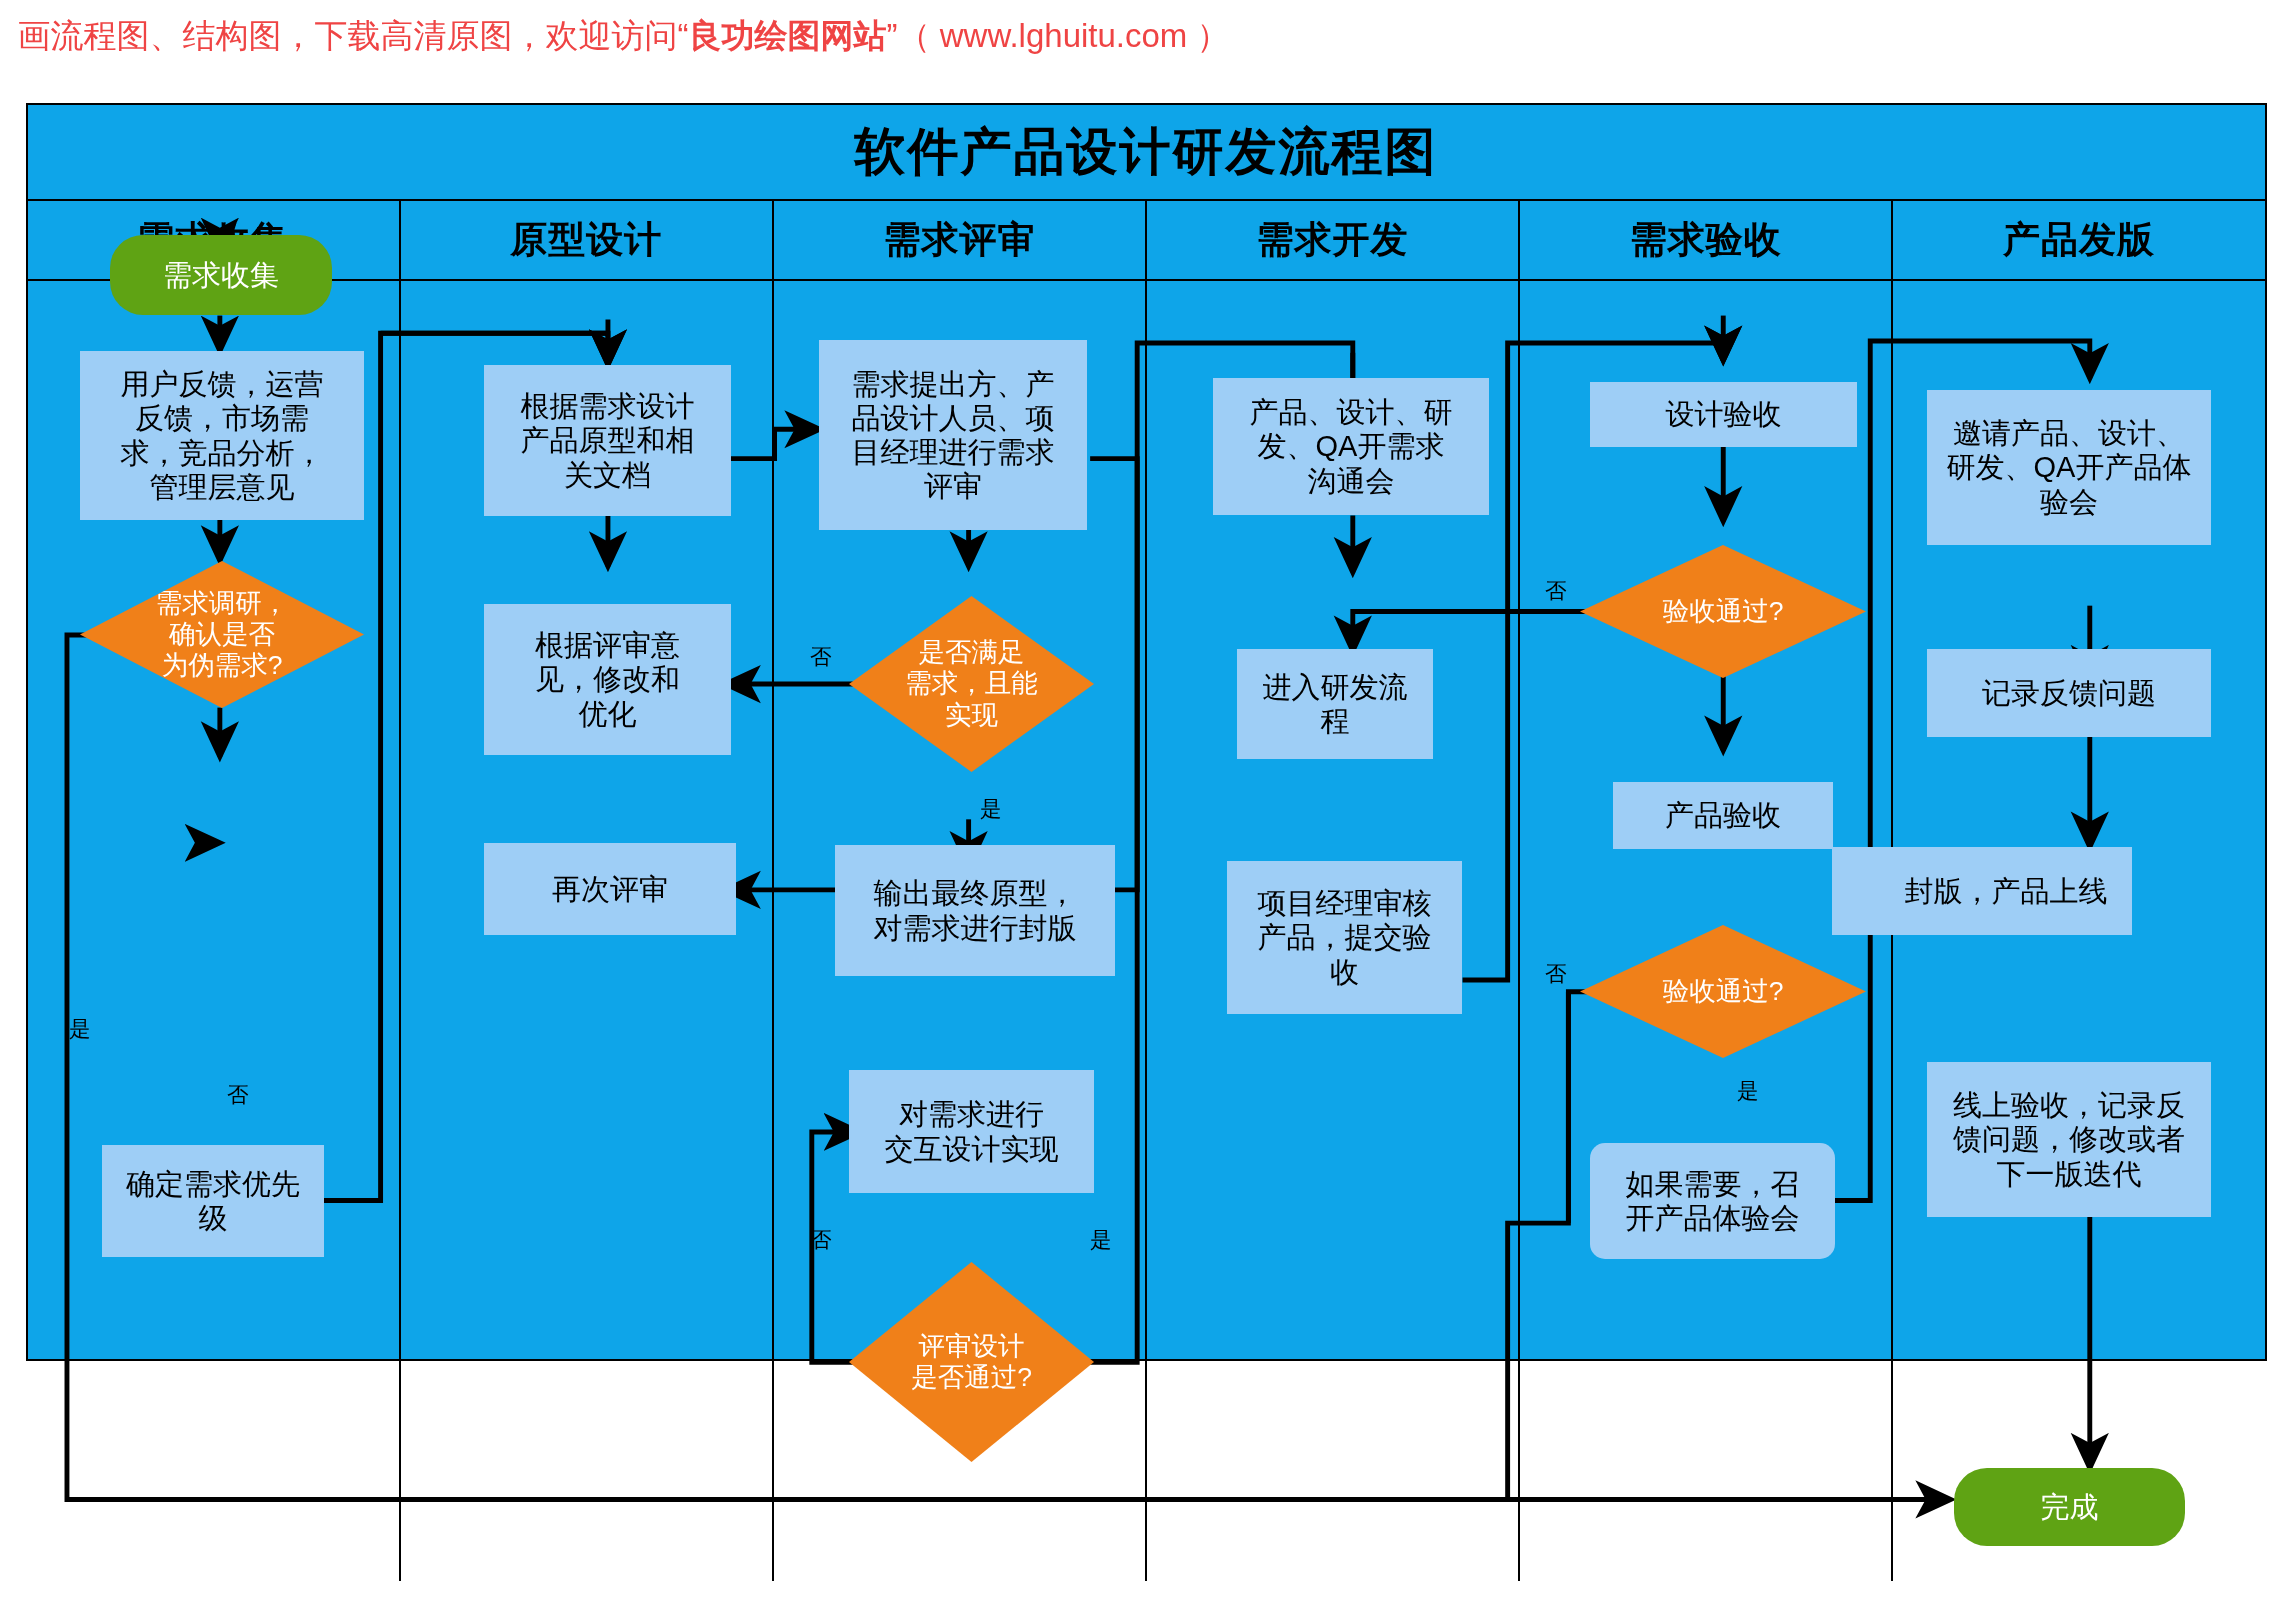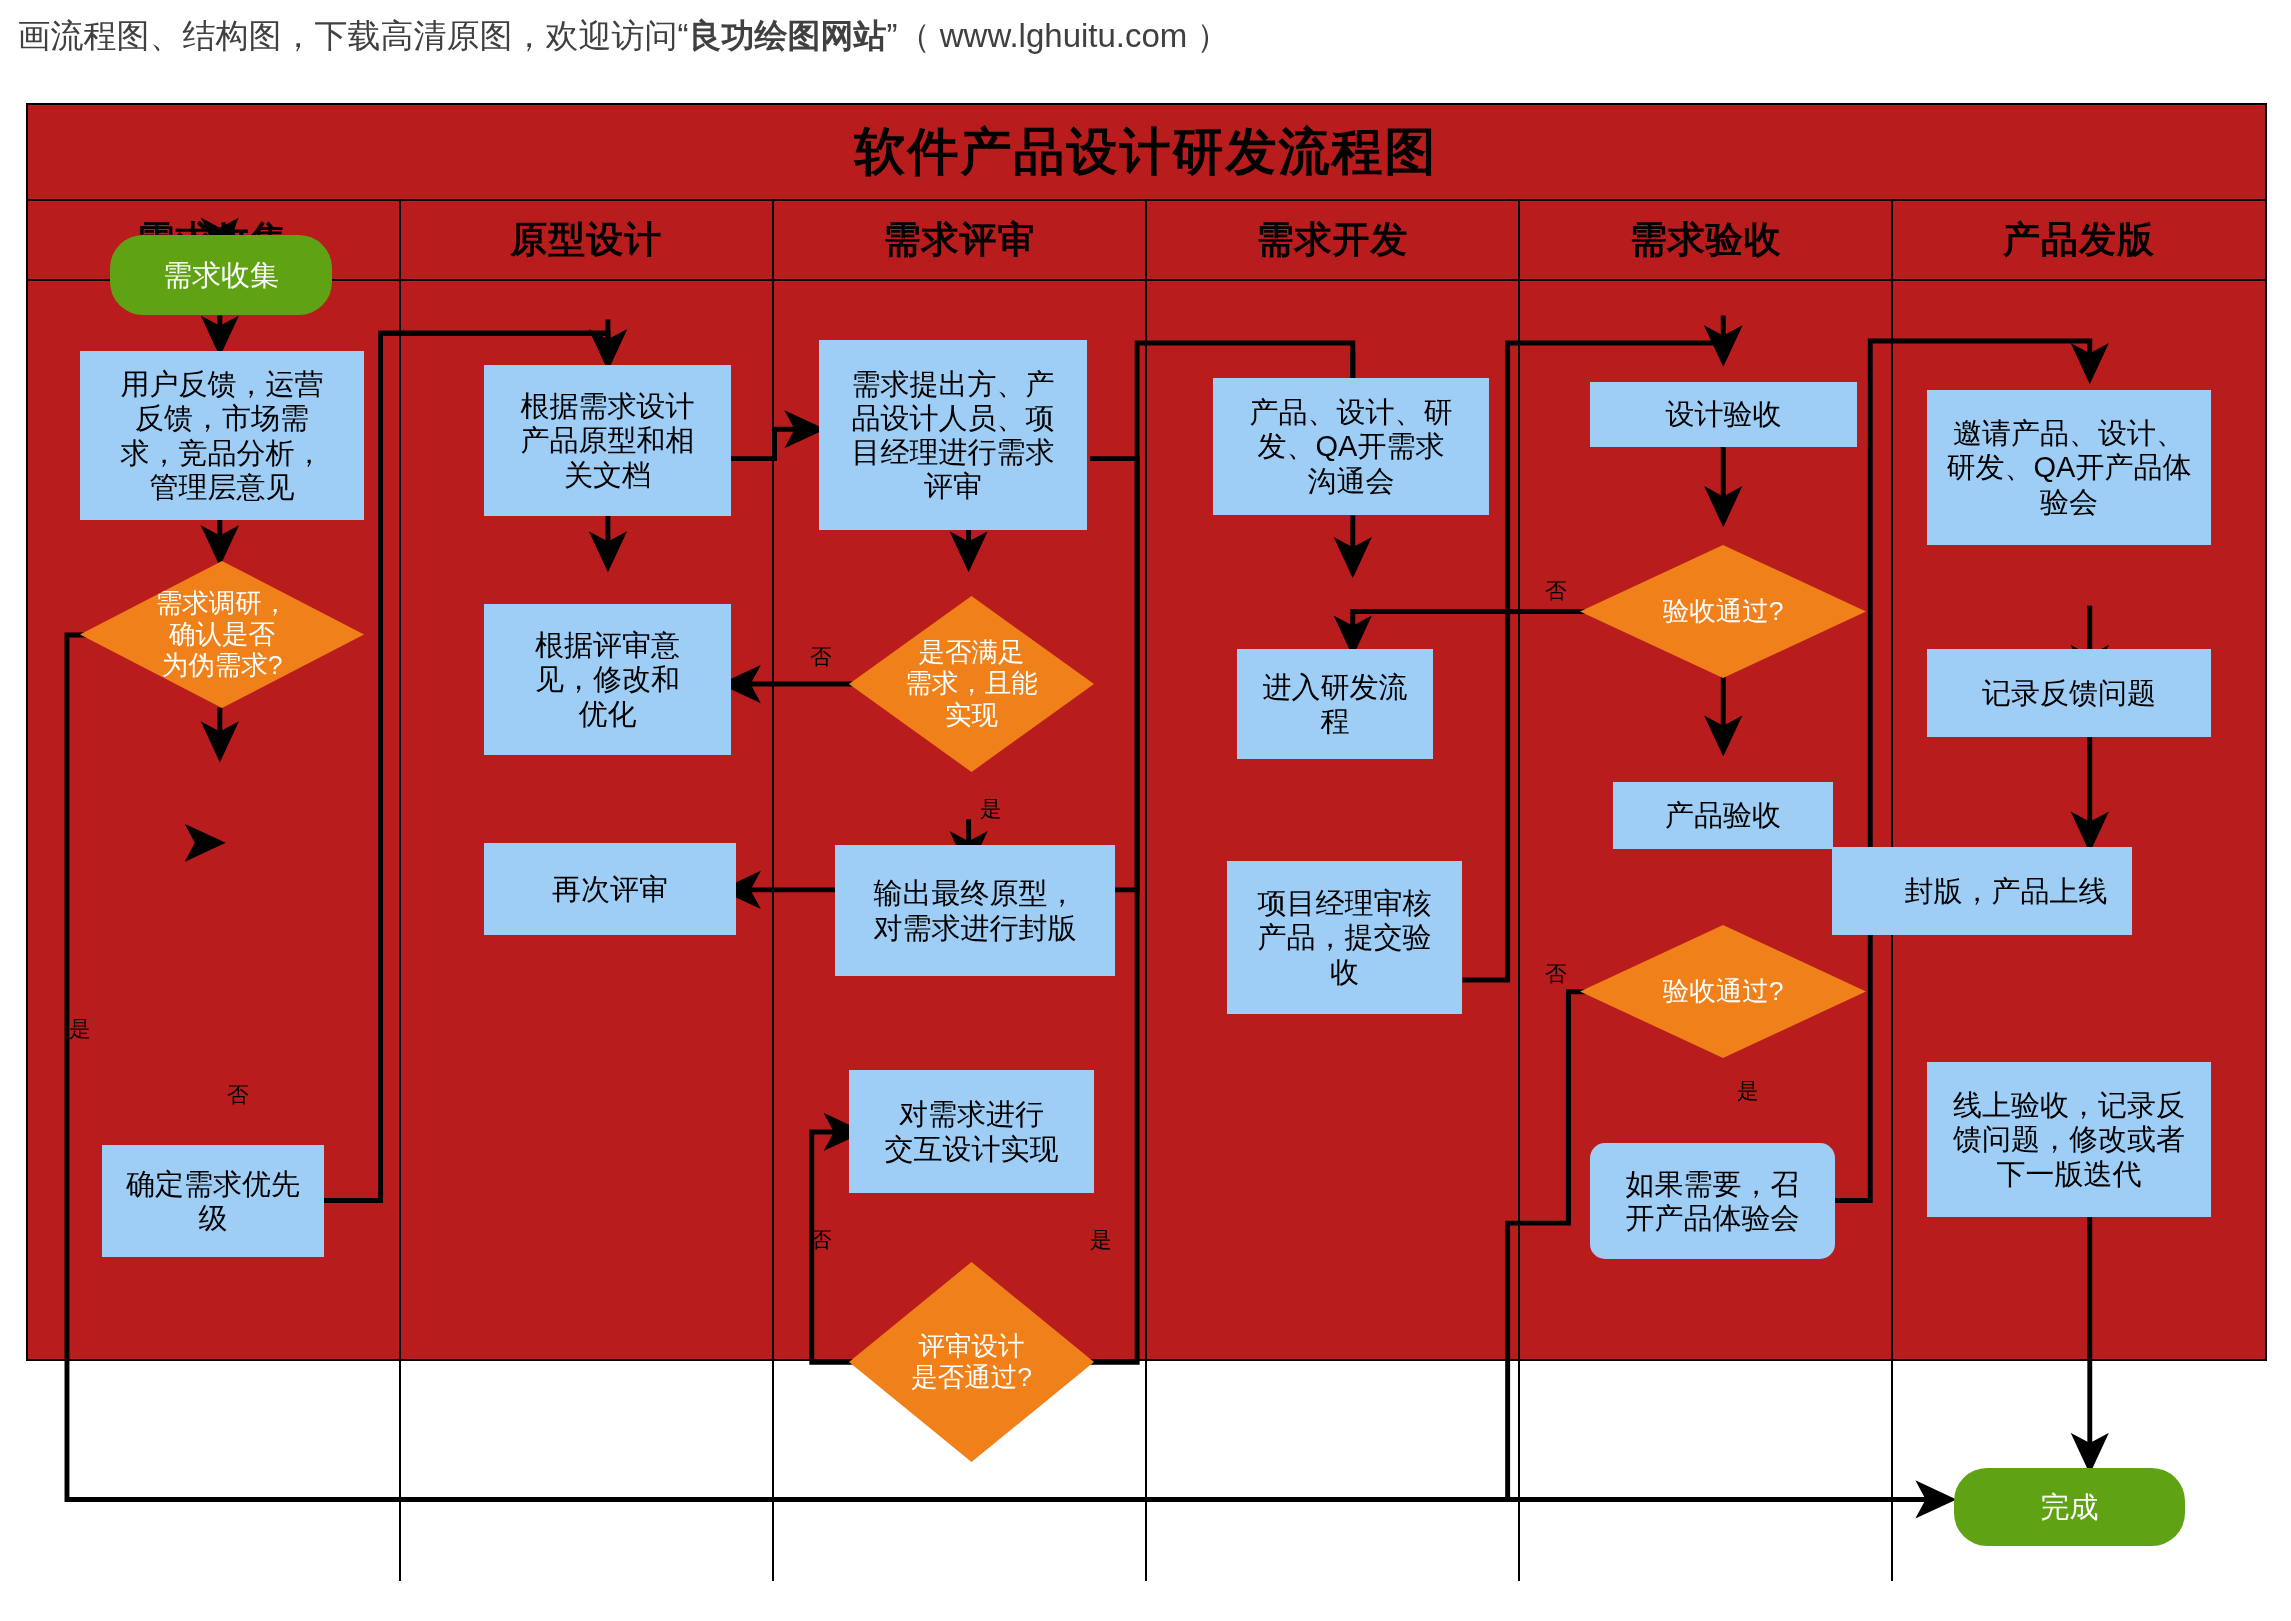--- a/index.html
+++ b/index.html
@@ -1,28 +1,28 @@
 <!DOCTYPE html>
 <html><head>
 <meta charset="utf-8">
 <style>
   html,body{margin:0;padding:0;background:#ffffff;}
   body{width:2292px;height:1621px;font-family:"Liberation Sans","DejaVu Sans",sans-serif;color:#000;}
   #root{position:relative;width:2292px;height:1621px;overflow:hidden;}
 
   .watermark{
     position:absolute;left:17.6px;top:13.7px;
-    font-size:33px;font-weight:400;color:#404040;white-space:nowrap;
+    font-size:33px;font-weight:400;color:#ef4444;white-space:nowrap;
     letter-spacing:0px;
   }
   .watermark b{font-weight:bold;}
 
   .frame{
     position:absolute;left:25.5px;top:103px;width:2241px;height:1258px;
-    border:2.9px solid #000;box-sizing:border-box;background:#b91c1c;
+    border:2.9px solid #000;box-sizing:border-box;background:#0ea5e9;
   }
   .title-row{
     position:absolute;left:0;top:0;width:100%;height:96px;
     border-bottom:2.9px solid #000;box-sizing:border-box;
     display:flex;align-items:center;justify-content:center;
   }
   .title-row .t{font-size:51px;font-weight:bold;letter-spacing:2px;}
 
   .head-row{
     position:absolute;left:0;top:96px;width:100%;height:80px;

